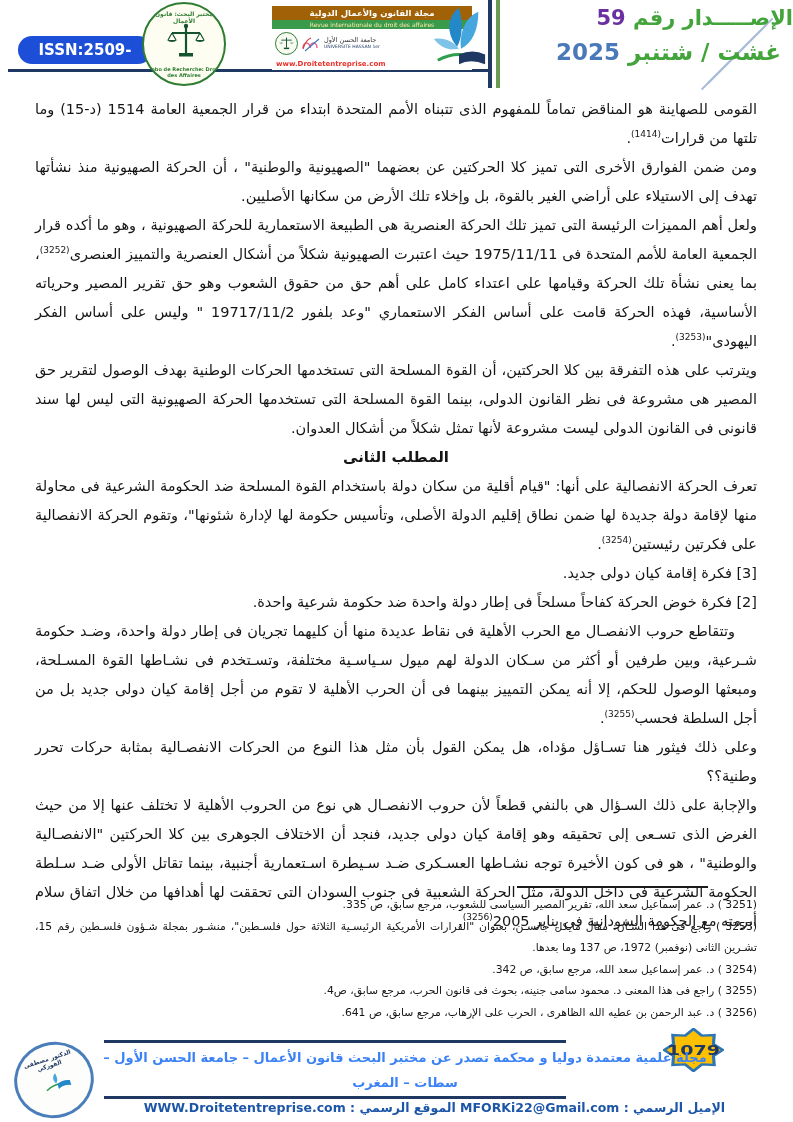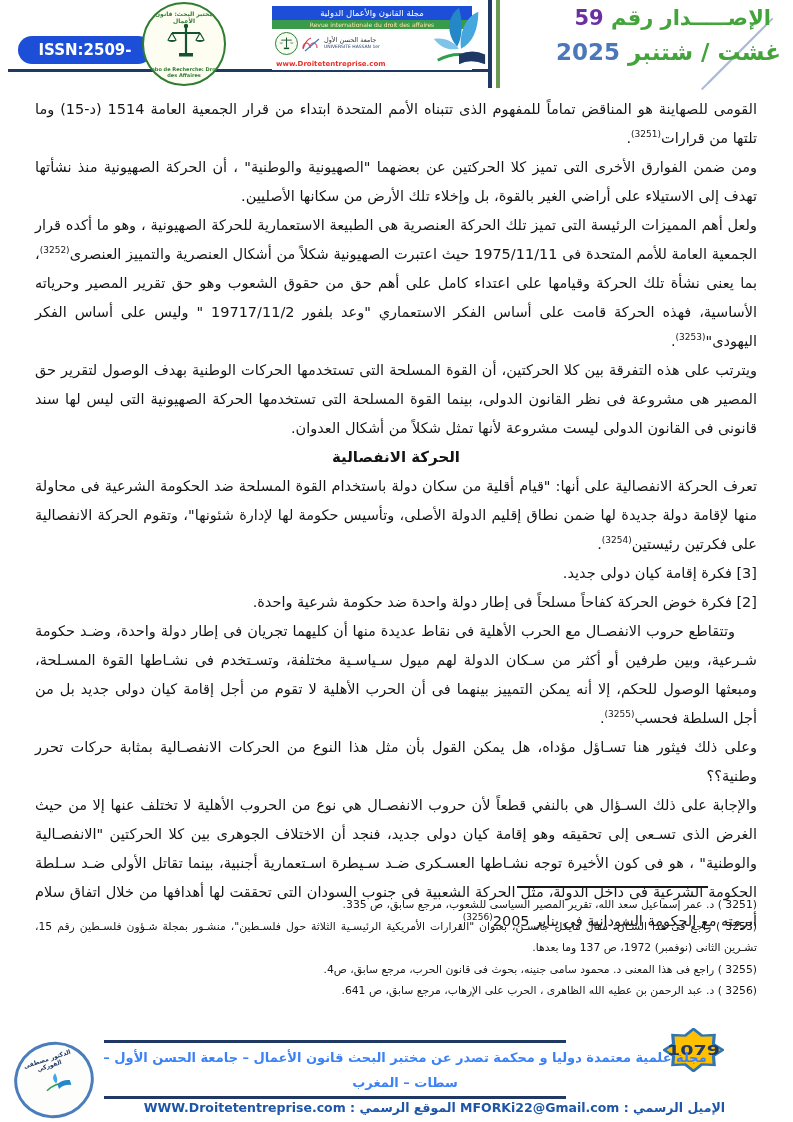--- a/index.html
+++ b/index.html
@@ -10,32 +10,32 @@
   
   .issn-badge{position:absolute;left:18px;top:36px;width:134px;height:28px;background:#1d4ed8;
     border-radius:15px;color:#fff;font-weight:bold;font-size:15px;line-height:28px;text-align:center;direction:ltr;}
   .header-rule-left{position:absolute;left:8px;top:69px;width:480px;height:3px;background:#1f3864;}
   .lab-logo{position:absolute;left:142px;top:2px;width:84px;height:84px;border-radius:50%;
     border:2px solid #2f7d32;background:#fdfdf2;box-sizing:border-box;overflow:hidden;}
   .lab-logo .arc-top{position:absolute;top:6px;left:0;right:0;text-align:center;font-size:6px;color:#2f7d32;font-weight:bold;}
   .lab-logo .arc-bottom{position:absolute;bottom:6px;left:0;right:0;text-align:center;font-size:5px;color:#2f7d32;font-weight:bold;direction:ltr;}
   .lab-logo svg{position:absolute;left:22px;top:18px;}
   .journal-banner{position:absolute;left:272px;top:6px;width:200px;height:64px;background:#fff;}
-  .jb-title{background:#1d4ed8;color:#fff;font-size:8.5px;font-weight:normal;height:14px;line-height:14px;text-align:center;}
+  .jb-title{background:#a16207;color:#fff;font-size:8.5px;font-weight:bold;height:14px;line-height:14px;text-align:center;}
   .jb-subtitle{background:#3a9a4c;color:#ffe9a8;font-size:6px;height:9px;line-height:9px;text-align:center;direction:ltr;}
   .jb-middle{height:27px;display:flex;align-items:center;gap:3px;padding:1px 3px;direction:ltr;background:#fff;}
   .jb-minicircle{width:23px;height:23px;border-radius:50%;border:1px solid #2f7d32;box-sizing:border-box;flex:0 0 auto;display:flex;align-items:center;justify-content:center;background:#f7fbf2;}
   .jb-univ{display:flex;flex-direction:column;line-height:1.1;}
   .jb-univ .ar{font-size:6.5px;color:#333;}
   .jb-univ .fr{font-size:4.5px;color:#1f3864;direction:ltr;}
   .jb-site{color:#e8322a;font-size:7px;font-weight:bold;text-align:left;direction:ltr;padding-left:4px;line-height:12px;background:#fff;}
   .jb-graphic{position:absolute;left:430px;top:4px;}
   .vert-bar-navy{position:absolute;left:488px;top:0;width:4px;height:88px;background:#1f3864;}
   .vert-bar-green{position:absolute;left:496px;top:0;width:4px;height:88px;background:#6a9a52;}
-  .issue-line1{position:absolute;right:22px;top:6px;font-size:21px;font-weight:bold;direction:rtl;white-space:nowrap;}
+  .issue-line1{position:absolute;right:0;top:6px;font-size:21px;font-weight:bold;direction:rtl;white-space:nowrap;}
   .issue-line1 .lbl{color:#44a43c;}
   .issue-line1 .num{color:#6a2fa0;}
   .issue-line2{position:absolute;right:12px;top:39px;font-size:23px;font-weight:bold;direction:rtl;white-space:nowrap;}
   .issue-line2 .lbl{color:#44a43c;}
   .issue-line2 .num{color:#4a78b8;}
   .diag{position:absolute;height:1.5px;background:#a9bdd8;transform:rotate(-45deg);}
   .diag1{left:694px;top:50px;width:92px;}
   .diag2{left:688px;top:56px;width:92px;}
   
   .body-text{position:absolute;top:95px;right:36px;width:722px;direction:rtl;text-align:justify;
@@ -129,39 +129,40 @@
   <div class="issue-line1">
     <span class="lbl">الإصـــــدار رقم</span>
     <span class="num">59</span>
   </div>
   <div class="issue-line2">
     <span class="lbl">غشت / شتنبر</span>
     <span class="num">2025</span>
   </div>
 
   <div class="body-text">
-    <p><span>القومى للصهاينة هو المناقض تماماً للمفهوم الذى تتبناه الأمم المتحدة ابتداء من قرار الجمعية العامة 1514 (د-15) وما تلتها من قرارات</span><sup class="ref">(3251)</sup><span>.</span></p>
+    <p><span>القومى للصهاينة هو المناقض تماماً للمفهوم الذى تتبناه الأمم المتحدة ابتداء من قرار الجمعية العامة 1514 (د-15) وما تلتها من قرارات</span><sup class="ref">(1414)</sup><span>.</span></p>
     <p><span>ومن ضمن الفوارق الأخرى التى تميز كلا الحركتين عن بعضهما "الصهيونية والوطنية" ، أن الحركة الصهيونية منذ نشأتها تهدف إلى الاستيلاء على أراضي الغير بالقوة، بل وإخلاء تلك الأرض من سكانها الأصليين.</span></p>
     <p><span>ولعل أهم المميزات الرئيسة التى تميز تلك الحركة العنصرية هى الطبيعة الاستعمارية للحركة الصهيونية ، وهو ما أكده قرار الجمعية العامة للأمم المتحدة فى 1975/11/11 حيث اعتبرت الصهيونية شكلاً من أشكال العنصرية والتمييز العنصرى</span><sup class="ref">(3252)</sup><span>، بما يعنى نشأة تلك الحركة وقيامها على اعتداء كامل على أهم حق من حقوق الشعوب وهو حق تقرير المصير وحرياته الأساسية، فهذه الحركة قامت على أساس الفكر الاستعماري "وعد بلفور 19717/11/2 " وليس على أساس الفكر اليهودى"</span><sup class="ref">(3253)</sup><span>.</span></p>
     <p><span>ويترتب على هذه التفرقة بين كلا الحركتين، أن القوة المسلحة التى تستخدمها الحركات الوطنية بهدف الوصول لتقرير حق المصير هى مشروعة فى نظر القانون الدولى، بينما القوة المسلحة التى تستخدمها الحركة الصهيونية التى ليس لها سند قانونى فى القانون الدولى ليست مشروعة لأنها تمثل شكلاً من أشكال العدوان.</span></p>
 
-    <h3>الحركة الانفصالية</h3>
+    <h3>المطلب الثانى</h3>
 
     <p><span>تعرف الحركة الانفصالية على أنها: "قيام أقلية من سكان دولة باستخدام القوة المسلحة ضد الحكومة الشرعية فى محاولة منها لإقامة دولة جديدة لها ضمن نطاق إقليم الدولة الأصلى، وتأسيس حكومة لها لإدارة شئونها"، وتقوم الحركة الانفصالية على فكرتين رئيستين</span><sup class="ref">(3254)</sup><span>.</span></p>
     <p><span>[3] فكرة إقامة كيان دولى جديد.</span></p>
     <p><span>[2] فكرة خوض الحركة كفاحاً مسلحاً فى إطار دولة واحدة ضد حكومة شرعية واحدة.</span></p>
     <p class="indent"><span>وتتقاطع حروب الانفصـال مع الحرب الأهلية فى نقاط عديدة منها أن كليهما تجريان فى إطار دولة واحدة، وضـد حكومة شـرعية، وبين طرفين أو أكثر من سـكان الدولة لهم ميول سـياسـية مختلفة، وتسـتخدم فى نشـاطها القوة المسـلحة، ومبعثها الوصول للحكم، إلا أنه يمكن التمييز بينهما فى أن الحرب الأهلية لا تقوم من أجل إقامة كيان دولى جديد بل من أجل السلطة فحسب</span><sup class="ref">(3255)</sup><span>.</span></p>
     <p><span>وعلى ذلك فيثور هنا تسـاؤل مؤداه، هل يمكن القول بأن مثل هذا النوع من الحركات الانفصـالية بمثابة حركات تحرر وطنية؟؟</span></p>
     <p><span>والإجابة على ذلك السـؤال هي بالنفي قطعاً لأن حروب الانفصـال هي نوع من الحروب الأهلية لا تختلف عنها إلا من حيث الغرض الذى تسـعى إلى تحقيقه وهو إقامة كيان دولى جديد، فنجد أن الاختلاف الجوهرى بين كلا الحركتين "الانفصـالية والوطنية" ، هو فى كون الأخيرة توجه نشـاطها العسـكرى ضـد سـيطرة اسـتعمارية أجنبية، بينما تقاتل الأولى ضـد سـلطة الحكومة الشرعية فى داخل الدولة، مثل الحركة الشعبية فى جنوب السودان التى تحققت لها أهدافها من خلال اتفاق سلام أبرمته مع الحكومة السودانية فى يناير 2005</span><sup class="ref">(3256)</sup><span>.</span></p>
   </div>
 
   <div class="footnote-sep"></div>
   <div class="footnotes">
     <div>(3251 ) د. عمر إسماعيل سعد الله، تقرير المصير السياسى للشعوب، مرجع سابق، ص 335.</div>
     <div>(3253 ) راجع فى هذا الشـأن: مقال مايكل جانسـن، بعنوان "القرارات الأمريكية الرئيسـية الثلاثة حول فلسـطين"، منشـور بمجلة شـؤون فلسـطين رقم 15، تشـرين الثانى (نوفمبر) 1972، ص 137 وما بعدها.</div>
+    <div>(3254 ) د. عمر إسماعيل سعد الله، مرجع سابق، ص 342.</div>
     <div>(3255 ) راجع فى هذا المعنى د. محمود سامى جنينه، بحوث فى قانون الحرب، مرجع سابق، ص4.</div>
     <div>(3256 ) د. عبد الرحمن بن عطيه الله الظاهرى ، الحرب على الإرهاب، مرجع سابق، ص 641.</div>
   </div>
 
   <svg class="page-badge" width="61" height="44" viewBox="0 0 48 48" preserveAspectRatio="none">
     <polygon points="47,24 39.7,30.5 40.3,40.3 30.5,39.7 24,47 17.5,39.7 7.7,40.3 8.3,30.5 1,24 8.3,17.5 7.7,7.7 17.5,8.3 24,1 30.5,8.3 40.3,7.7 39.7,17.5" fill="#ffc000" stroke="#2e75b6" stroke-width="2.5"></polygon>
     <text x="24" y="30" text-anchor="middle" font-size="15" font-weight="bold" fill="#1f3864" font-family="DejaVu Sans, sans-serif">1079</text>
   </svg>
 
   <div class="footer-rule-top"></div>

